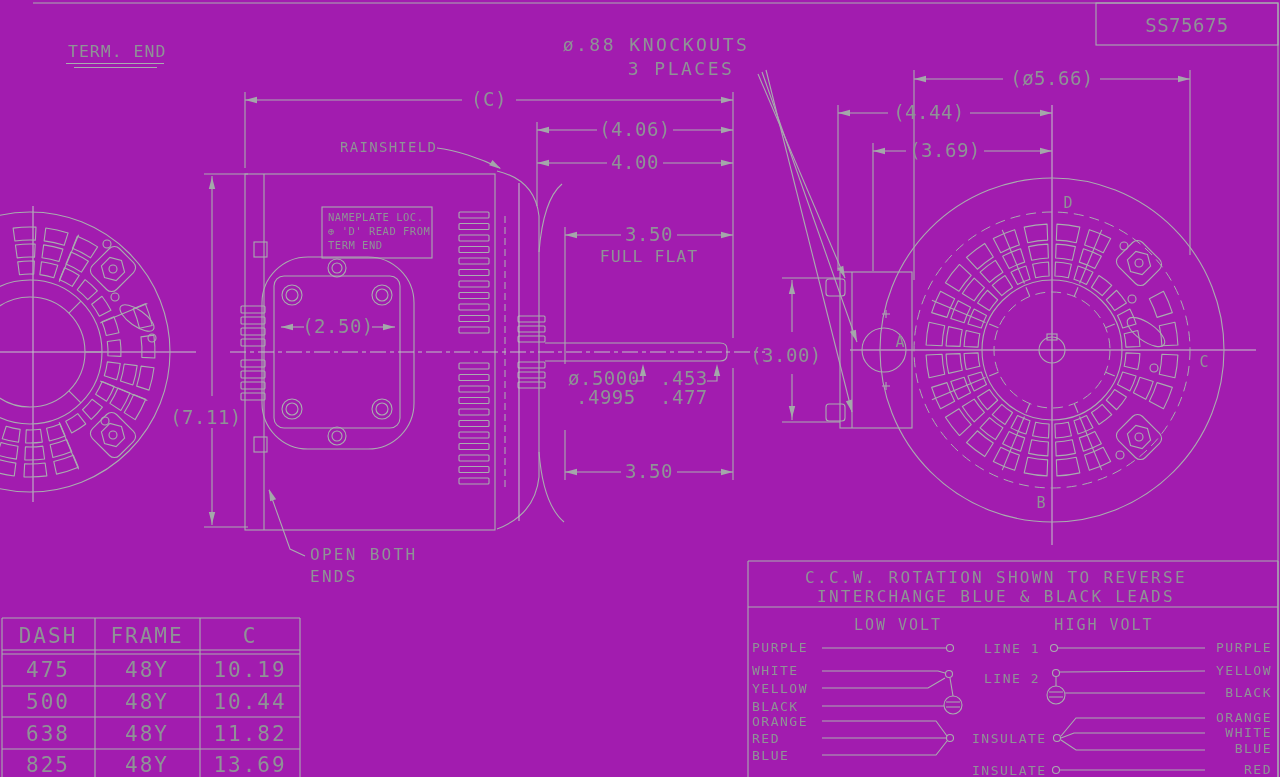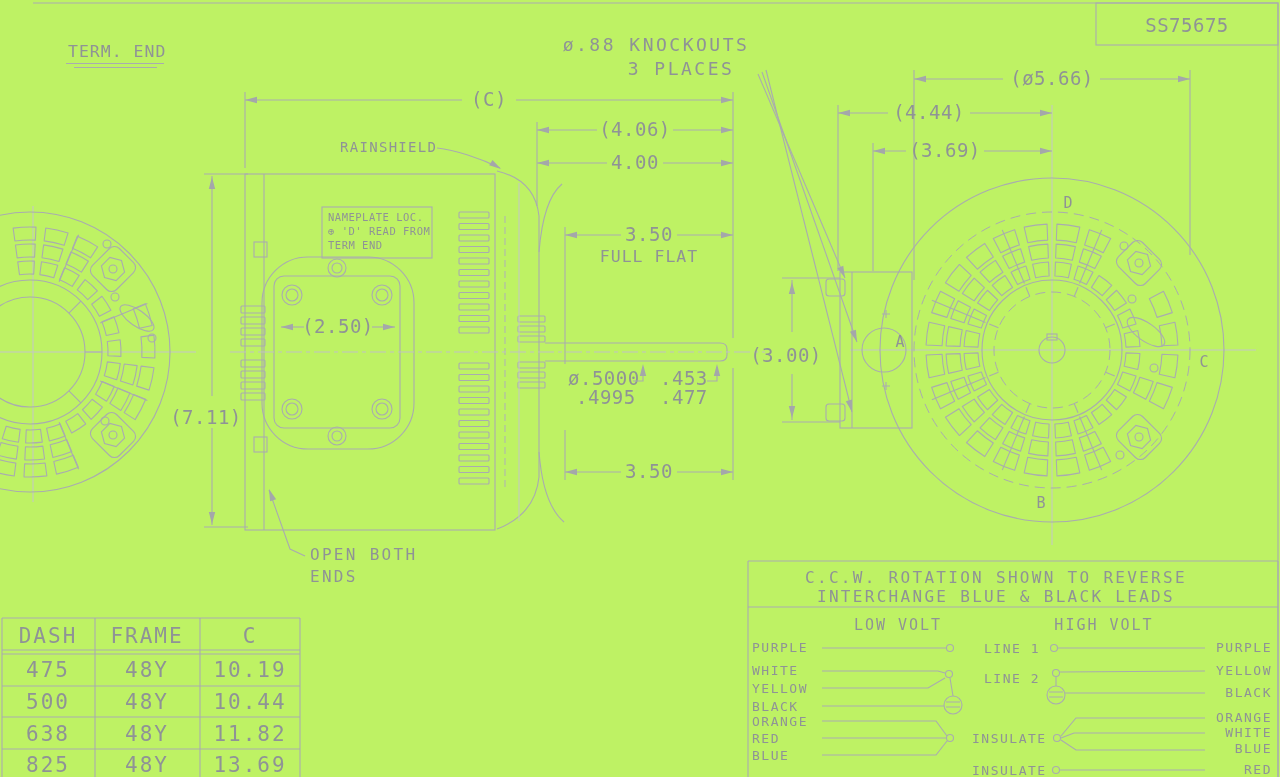--- a/index.html
+++ b/index.html
@@ -1,16 +1,16 @@
 <!DOCTYPE html>
 <html><head>
 <meta charset="utf-8">
 <style>
   html,body{margin:0;padding:0;background:#e9e9e9;}
-  .stage{position:relative;width:1280px;height:777px;background:#bef264;overflow:hidden;
+  .stage{position:relative;width:1280px;height:777px;background:#a21caf;overflow:hidden;
          font-family:"DejaVu Sans Mono","Liberation Mono",monospace;}
   svg{position:absolute;left:0;top:0;}
   svg text{font-family:"DejaVu Sans Mono","Liberation Mono",monospace;fill:#8f9396;}
   .ln{stroke:#a9acaf;fill:none;stroke-width:1.1;}
   .lt{stroke:#c3c6c8;fill:none;stroke-width:1;}
   .cl{stroke:#bfc2c4;fill:none;stroke-width:1;stroke-dasharray:16 4 4 4;}
   .hid{stroke:#aeb1b4;fill:none;stroke-width:1;stroke-dasharray:7 4;}
   .dsh{stroke:#a9acaf;fill:none;stroke-width:1;stroke-dasharray:10 6;}
   .ar{fill:#a4a7aa;stroke:none;}
   .t10{font-size:10.5px;letter-spacing:.5px;}

